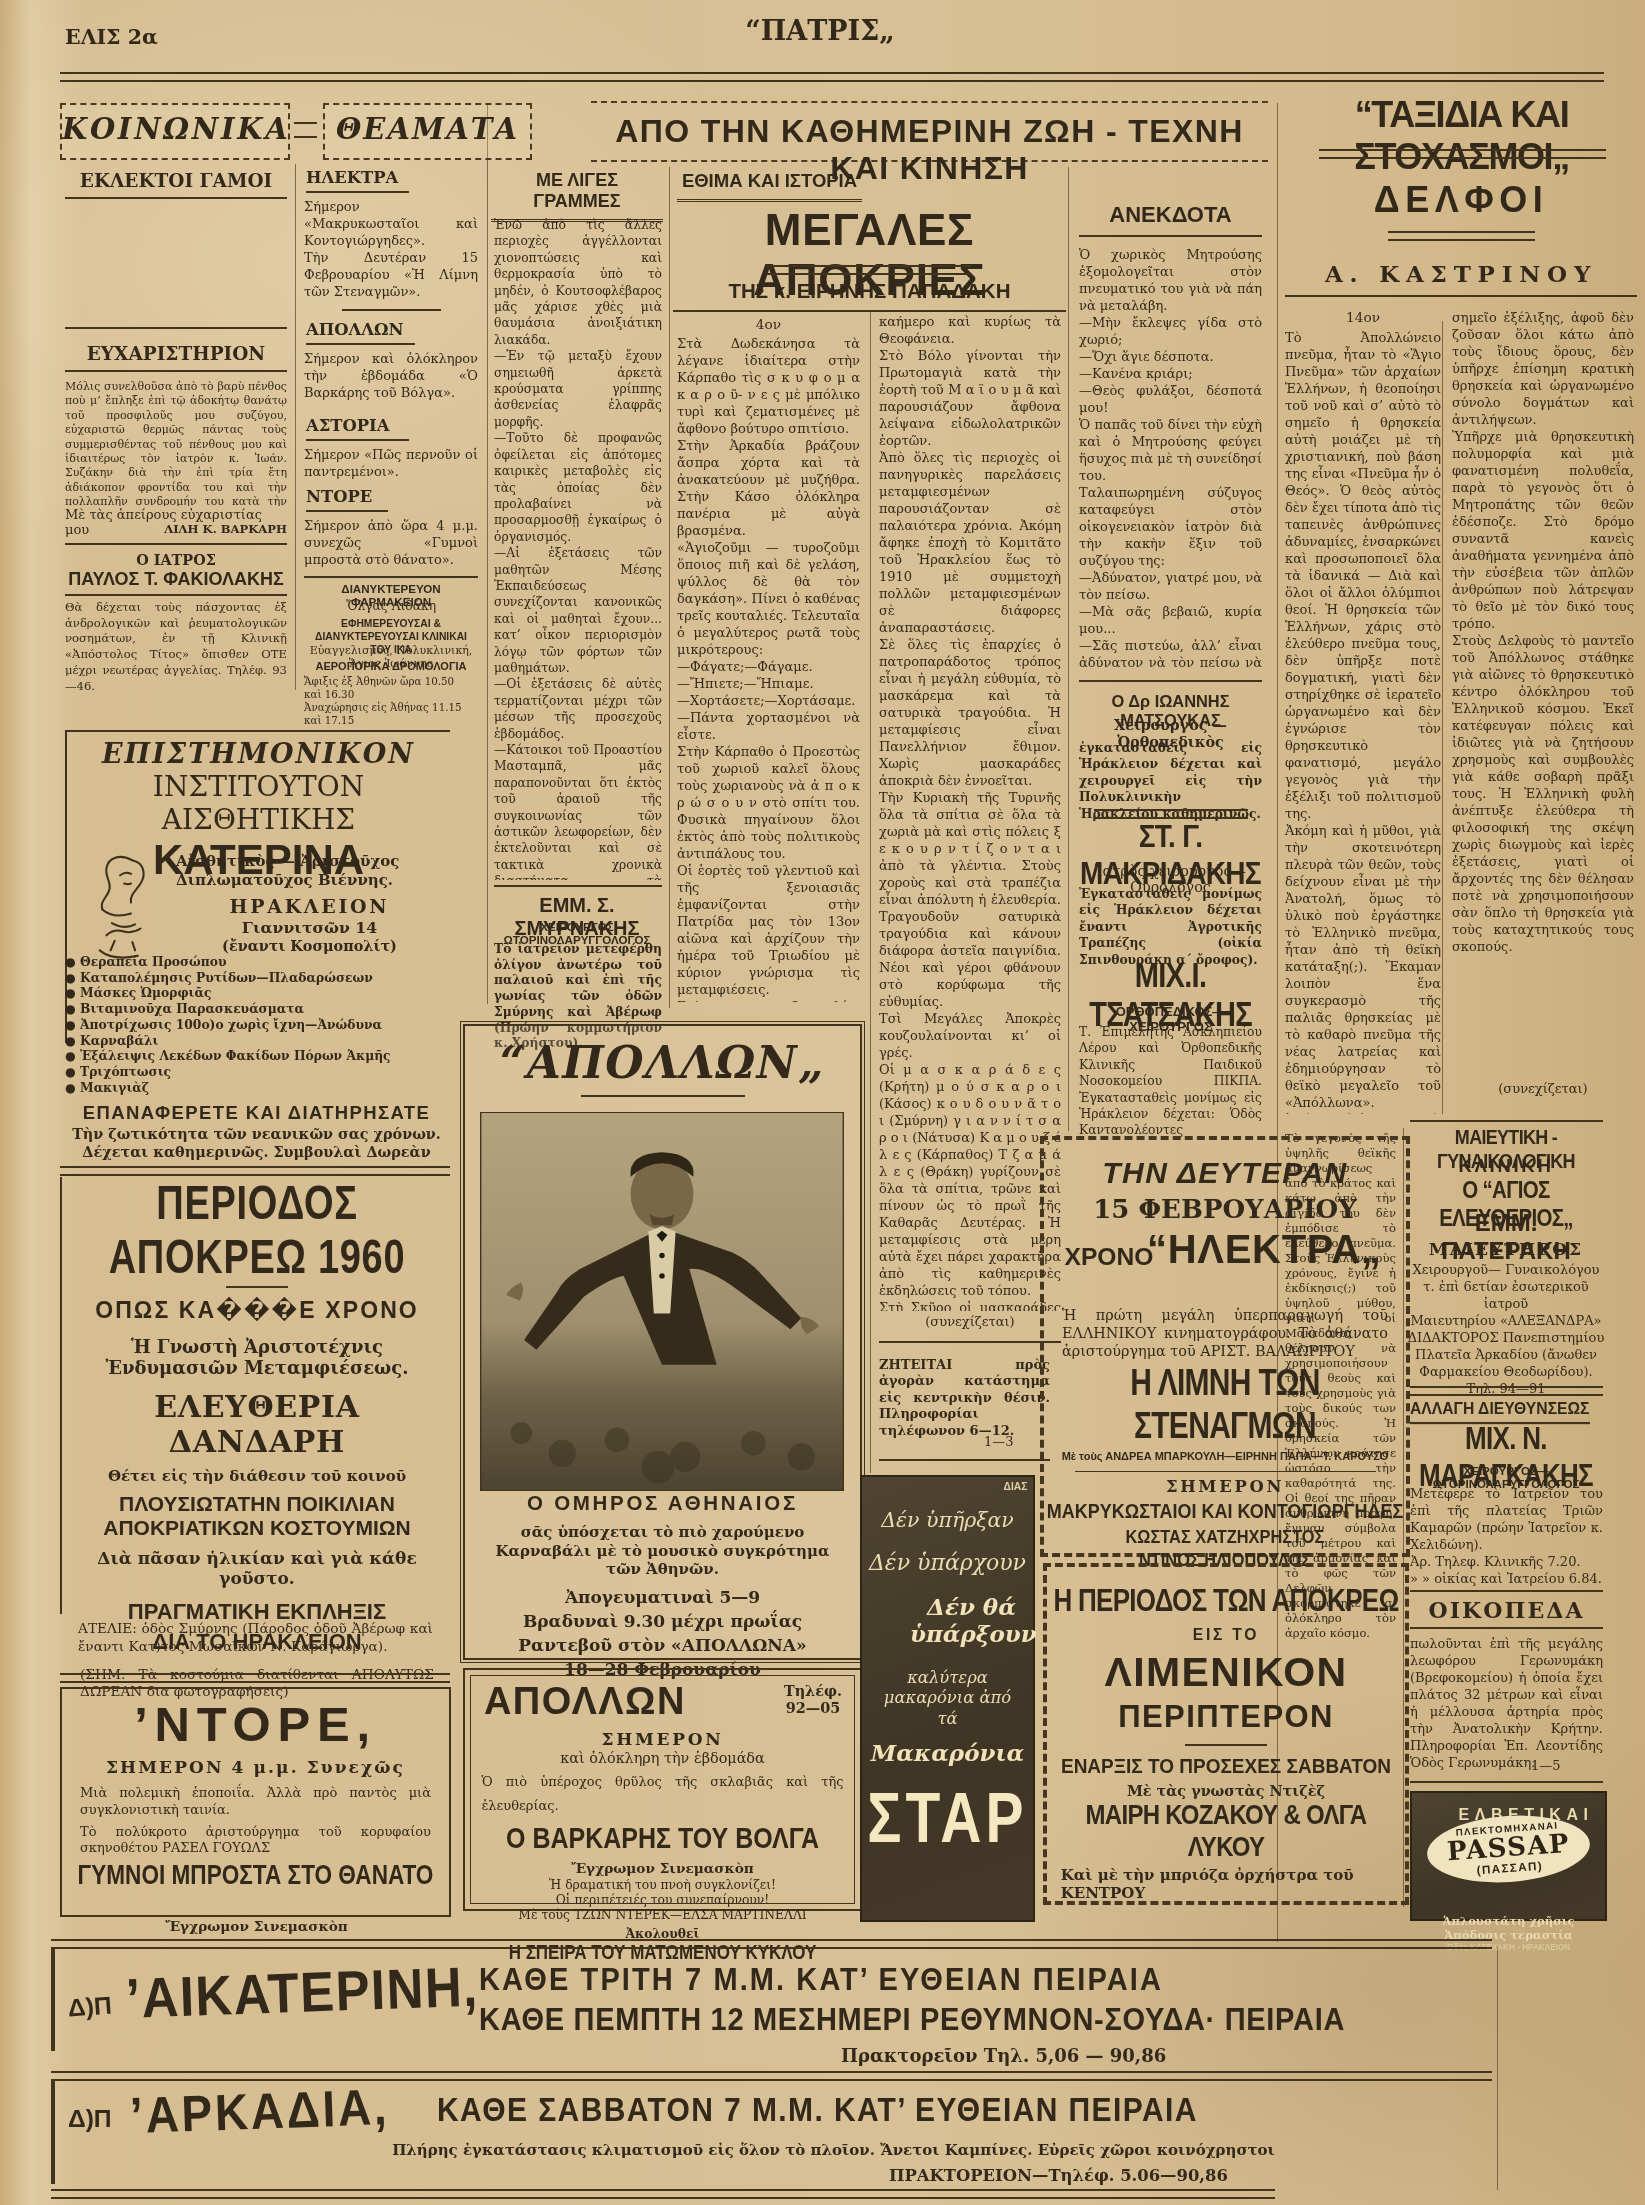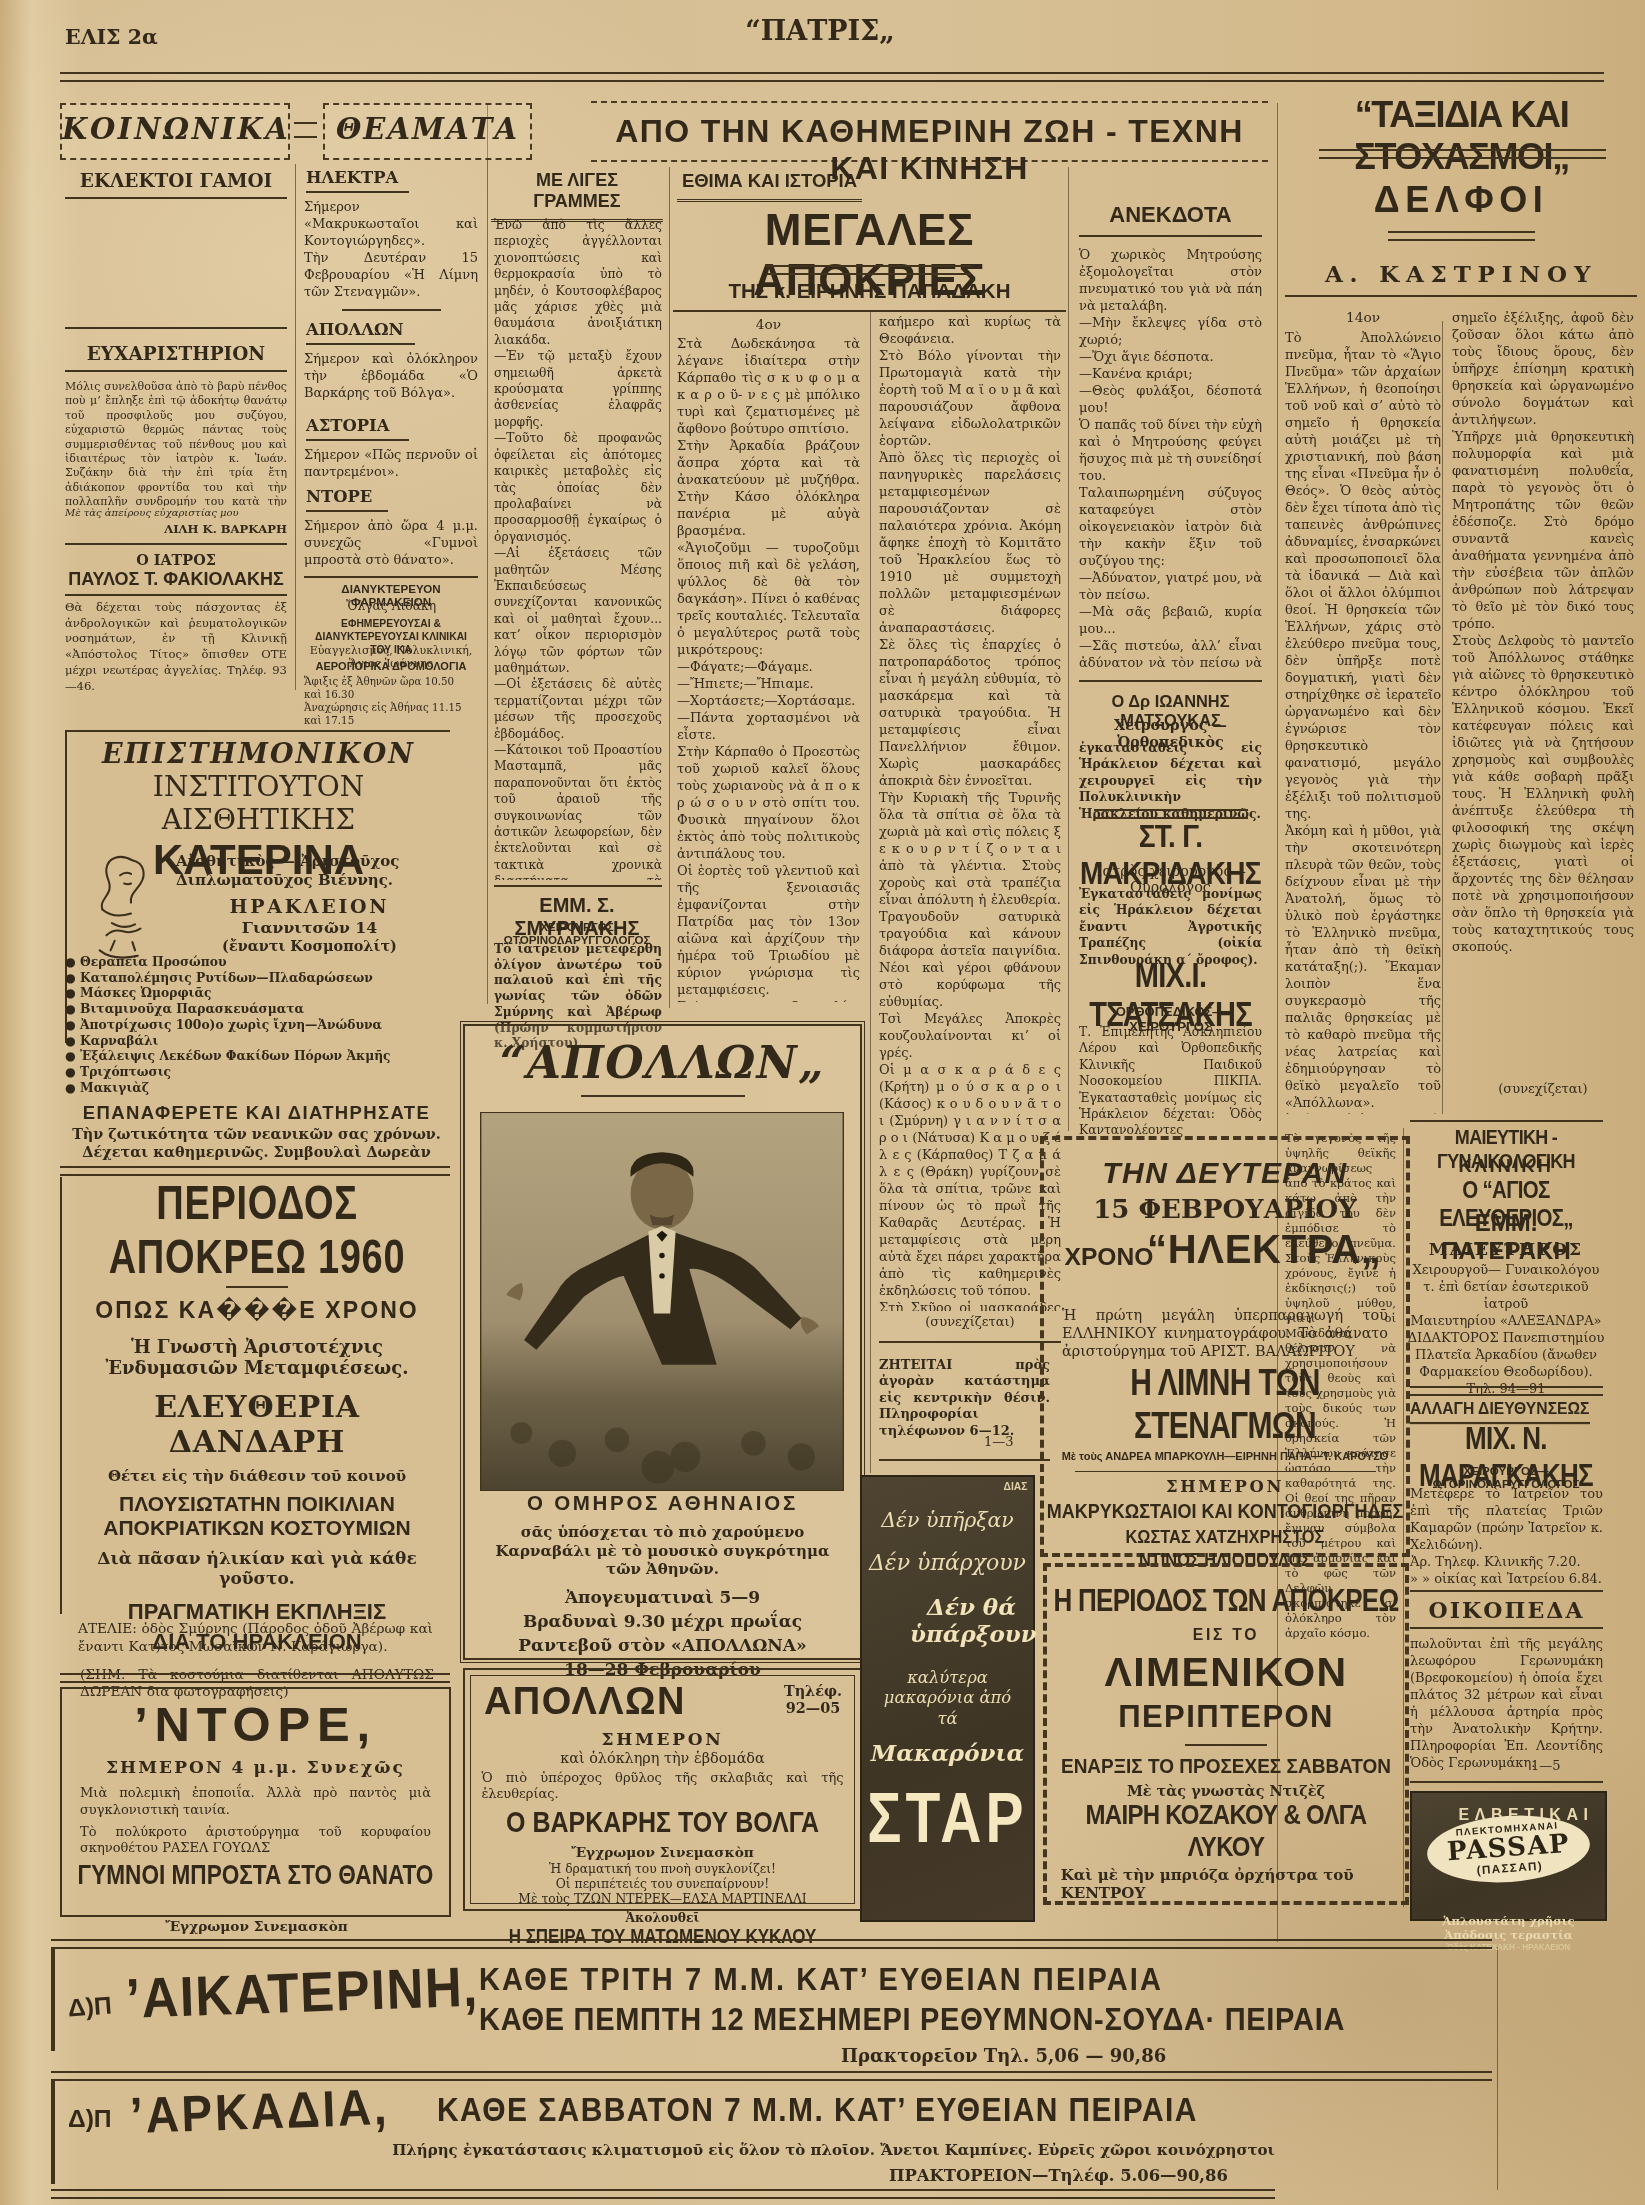--- a/index.html
+++ b/index.html
@@ -65,21 +65,21 @@
   <div class="abs serif jt" style="left:1452px;top:309px;width:182px;height:769px;font-size:13px;line-height:17px;overflow:hidden;">σημεῖο ἐξέλιξης, ἀφοῦ δὲν ζοῦσαν ὅλοι κάτω ἀπὸ τοὺς ἴδιους ὅρους, δὲν ὑπῆρχε ἐπίσημη κρατικὴ θρησκεία καὶ ὠργανωμένο σύνολο δογμάτων καὶ ἀντιλήψεων.
 Ὑπῆρχε μιὰ θρησκευτικὴ πολυμορφία καὶ μιὰ φανατισμένη πολυθεΐα, παρὰ τὸ γεγονὸς ὅτι ὁ Μητροπάτης τῶν θεῶν ἐδέσποζε. Στὸ δρόμο συναντᾶ κανεὶς ἀναθήματα γεννημένα ἀπὸ τὴν εὐσέβεια τῶν ἁπλῶν ἀνθρώπων ποὺ λάτρεψαν τὸ θεῖο μὲ τὸν δικό τους τρόπο.
 Στοὺς Δελφοὺς τὸ μαντεῖο τοῦ Ἀπόλλωνος στάθηκε γιὰ αἰῶνες τὸ θρησκευτικὸ κέντρο ὁλόκληρου τοῦ Ἑλληνικοῦ κόσμου. Ἐκεῖ κατέφευγαν πόλεις καὶ ἰδιῶτες γιὰ νὰ ζητήσουν χρησμοὺς καὶ συμβουλὲς γιὰ κάθε σοβαρὴ πρᾶξι τους. Ἡ Ἑλληνικὴ φυλὴ ἀνέπτυξε ἐλεύθερα τὴ φιλοσοφική της σκέψη χωρὶς διωγμοὺς καὶ ἱερὲς ἐξετάσεις, γιατὶ οἱ ἄρχοντές της δὲν θέλησαν ποτὲ νὰ χρησιμοποιήσουν σὰν ὅπλο τὴ θρησκεία γιὰ τοὺς καταχτητικούς τους σκοπούς.</div>
   <div class="abs serif" style="left:1452px;top:1081px;width:182px;font-size:13px;text-align:center;">(συνεχίζεται)</div>
   <div class="abs serif jt" style="left:1285px;top:1131px;width:111px;height:766px;font-size:11.6px;line-height:15px;overflow:hidden;">Τὸ γεγονὸς τῆς ὑψηλῆς θεϊκῆς ἀναγνωρίσεως ἀπὸ τὸ κράτος καὶ κάτω ἀπὸ τὴν αἰγίδα του δὲν ἐμπόδισε τὸ ἐλεύθερο πνεῦμα. Στοὺς Ἑλληνικοὺς χρόνους, ἔγινε ἡ ἐκδίκησις(;) τοῦ ὑψηλοῦ μύθου, γιατὶ οἱ Μακεδόνες θέλησαν νὰ χρησιμοποιήσουν τοὺς θεοὺς καὶ τοὺς χρησμοὺς γιὰ τοὺς δικούς των σκοπούς. Ἡ θρησκεία τῶν Ἑλλήνων κράτησε ὡστόσο τὴν καθαρότητά της. Οἱ θεοί της πῆραν ἀνθρώπινη μορφή, ἔγιναν σύμβολα τοῦ μέτρου καὶ τῆς ἁρμονίας καὶ τὸ φῶς τῶν Δελφῶν σκορπίστηκε σ’ ὁλόκληρο τὸν ἀρχαῖο κόσμο.</div>
 
   <div class="abs serif b ctr headline-ul" style="left:65px;top:170px;width:222px;font-size:18.5px;padding-bottom:5.5px;">ΕΚΛΕΚΤΟΙ ΓΑΜΟΙ</div>
   <div class="hrule" style="left:65px;top:327px;width:222px;"></div>
   <div class="abs serif b ctr headline-ul" style="left:65px;top:343px;width:222px;font-size:18.5px;padding-bottom:5.5px;">ΕΥΧΑΡΙΣΤΗΡΙΟΝ</div>
   <div class="abs serif jt" style="left:65px;top:380px;width:222px;height:126px;font-size:11px;line-height:14.4px;overflow:hidden;">Μόλις συνελθοῦσα ἀπὸ τὸ βαρὺ πένθος ποὺ μ’ ἔπληξε ἐπὶ τῷ ἀδοκήτῳ θανάτῳ τοῦ προσφιλοῦς μου συζύγου, εὐχαριστῶ θερμῶς πάντας τοὺς συμμερισθέντας τοῦ πένθους μου καὶ ἰδιαιτέρως τὸν ἰατρὸν κ. Ἰωάν. Συζάκην διὰ τὴν ἐπὶ τρία ἔτη ἀδιάκοπον φροντίδα του καὶ τὴν πολλαπλῆν συνδρομήν του κατὰ τὴν νύχτα τοῦ μοιραίου. Τοιοῦτοι ἐπιστήμονες — φιλάνθρωποι σπανίζουν σήμερον καὶ διὰ τοῦτο ἡ προβολή των εἶναι καθῆκον ἐπιβεβλημένον.</div>
-  <div class="abs serif" style="left:65px;top:507px;width:222px;font-size:10px;font-style:italic;">Μὲ τὰς ἀπείρους εὐχαριστίας μου</div>
+  <div class="abs serif" style="left:65px;top:507px;width:222px;font-size:13px;">Μὲ τὰς ἀπείρους εὐχαριστίας μου</div>
   <div class="abs serif b" style="left:65px;top:522px;width:222px;text-align:right;font-size:11.6px;">ΛΙΛΗ Κ. ΒΑΡΚΑΡΗ</div>
   <div class="hrule" style="left:65px;top:543px;width:222px;"></div>
   <div class="abs serif b ctr" style="left:65px;top:551px;width:222px;font-size:14.4px;">Ο ΙΑΤΡΟΣ</div>
   <div class="abs sans b ctr headline-ul" style="left:65px;top:569px;width:222px;font-size:18px;padding-bottom:4.1px;">ΠΑΥΛΟΣ Τ. ΦΑΚΙΟΛΑΚΗΣ</div>
   <div class="abs serif jt" style="left:65px;top:600px;width:222px;height:82px;font-size:11.6px;line-height:15.7px;">Θὰ δέχεται τοὺς πάσχοντας ἐξ ἀνδρολογικῶν καὶ ῥευματολογικῶν νοσημάτων, ἐν τῇ Κλινικῇ «Ἀπόστολος Τίτος» ὄπισθεν ΟΤΕ μέχρι νεωτέρας ἀγγελίας. Τηλέφ. 93—46.</div>
 
   <div class="abs serif b headline-ul" style="left:306px;top:168px;width:103px;font-size:16.4px;padding-bottom:4.1px;">ΗΛΕΚΤΡΑ</div>
   <div class="abs serif jt" style="left:304px;top:198px;width:174px;height:109px;font-size:13px;line-height:17px;">Σήμερον «Μακρυκωσταῖοι καὶ Κοντογιώργηδες».
 Τὴν Δευτέραν 15 Φεβρουαρίου «Ἡ Λίμνη τῶν Στεναγμῶν».</div>
   <div class="hrule" style="left:342px;top:309px;width:99px;"></div>
@@ -220,21 +220,21 @@
     <div class="ctr serif b" style="font-size:17px;margin-top:4.1px;">Ραντεβοῦ στὸν «ΑΠΟΛΛΩΝΑ»</div>
     <div class="ctr serif b" style="font-size:17px;margin-top:4.1px;">18—28 Φεβρουαρίου</div>
   </div>
 
   <div class="abs" style="left:463px;top:1668px;width:395px;height:239px;border:2.7px solid #42331d;outline:1.4px solid #42331d;outline-offset:-8.2px;">
     <div class="abs sans b" style="left:19px;top:9.6px;font-size:38px;letter-spacing:1.4px;">ΑΠΟΛΛΩΝ</div>
     <div class="abs serif b" style="right:18px;top:12.3px;font-size:14.4px;white-space:pre-line;text-align:center;">Τηλέφ.
 92—05</div>
     <div class="ctr serif b" style="margin-top:59px;font-size:17px;letter-spacing:2.7px;">ΣΗΜΕΡΟΝ</div>
     <div class="ctr serif" style="font-size:14.4px;margin-top:1.4px;">καὶ ὁλόκληρη τὴν ἑβδομάδα</div>
-    <div class="jt serif" style="font-size:13px;margin:4.1px 16.4px 0;line-height:16px;">Ὁ πιὸ ὑπέροχος θρῦλος τῆς σκλαβιᾶς καὶ τῆς ἐλευθερίας.</div>
+    <div class="jt serif" style="font-size:13px;margin:4.1px 16.4px 0;line-height:24px;">Ὁ πιὸ ὑπέροχος θρῦλος τῆς σκλαβιᾶς καὶ τῆς ἐλευθερίας.</div>
     <div class="ctr sans b" style="font-size:25px;margin-top:5.5px;transform:scaleY(1.15);">Ο ΒΑΡΚΑΡΗΣ ΤΟΥ ΒΟΛΓΑ</div>
     <div class="ctr serif b" style="font-size:13.7px;margin-top:6.8px;">Ἔγχρωμον Σινεμασκὸπ</div>
     <div class="ctr serif" style="font-size:12.3px;margin-top:2.7px;line-height:15px;white-space:pre-line;">Ἡ δραματική του πνοὴ συγκλονίζει!
 Οἱ περιπέτειές του συνεπαίρνουν!
 Μὲ τοὺς ΤΖΩΝ ΝΤΕΡΕΚ—ΕΛΣΑ ΜΑΡΤΙΝΕΛΛΙ</div>
     <div class="ctr serif b" style="font-size:12.3px;margin-top:2.7px;">Ἀκολουθεῖ</div>
     <div class="ctr sans b" style="font-size:17px;margin-top:1.4px;transform:scaleY(1.15);">Η ΣΠΕΙΡΑ ΤΟΥ ΜΑΤΩΜΕΝΟΥ ΚΥΚΛΟΥ</div>
   </div>
 
   <div class="abs sans b ctr" style="left:677px;top:170px;width:185px;font-size:18.5px;border-bottom:3.4px double #42331d;padding-bottom:6.8px;">ΕΘΙΜΑ ΚΑΙ ΙΣΤΟΡΙΑ</div>

